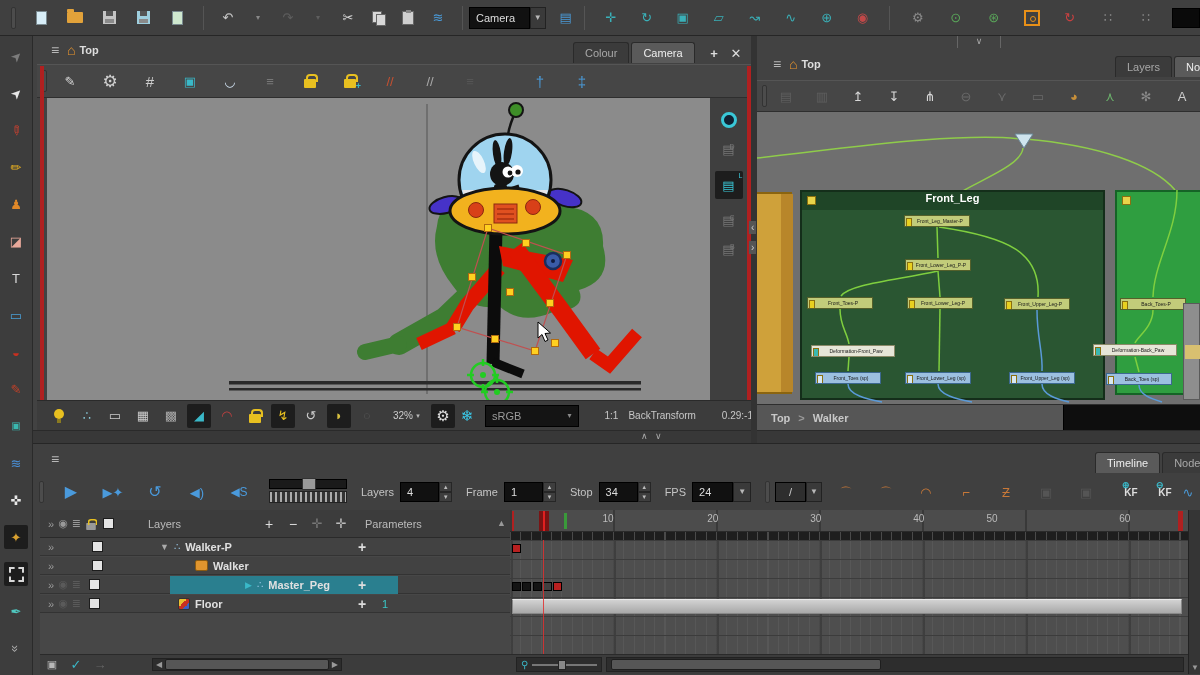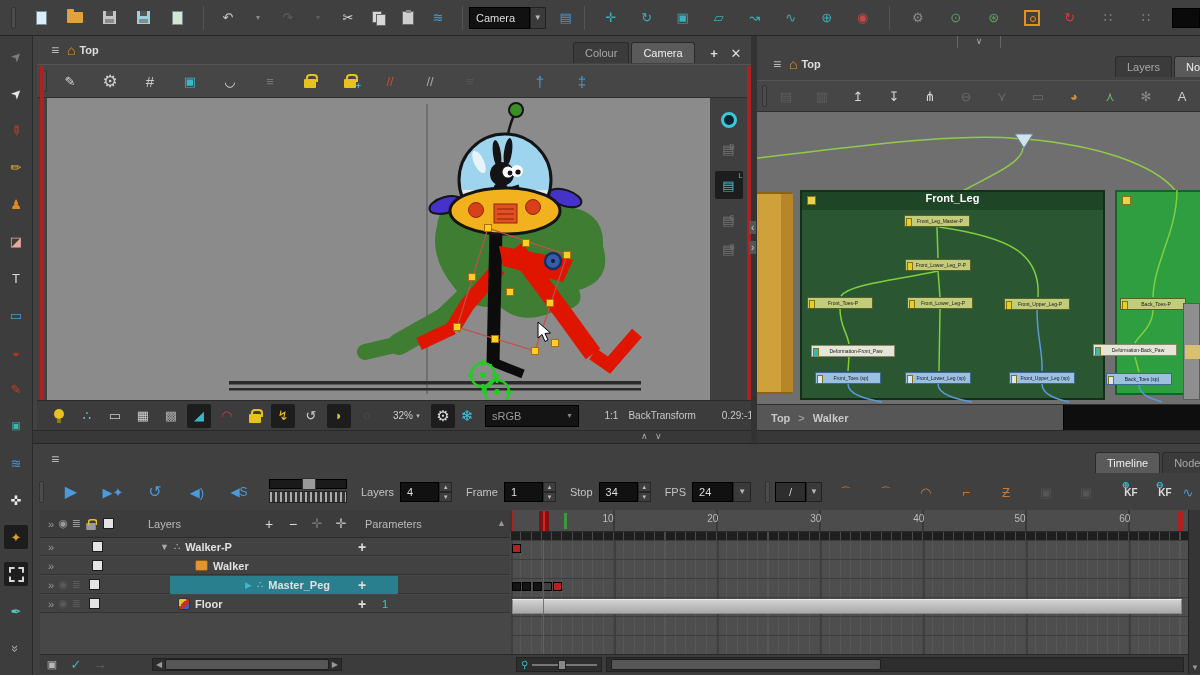--- a/index.html
+++ b/index.html
@@ -742,21 +742,21 @@
         <span style="position:absolute;left:318px;color:#ddd;font-size:14px;font-weight:bold;">+</span>
         <span style="position:absolute;left:342px;color:#3ac8c8;">1</span>
       </div>
     </div>
 
   <div class="abs" id="tl-ruler" style="left:477px;top:66px;width:678px;height:22px;background:#4c4c4c;border-bottom:1px solid #2a2a2a;background-image:repeating-linear-gradient(90deg,rgba(0,0,0,0.25) 0 2px,transparent 2px 103px);">
       <span class="frame-num" style="left: 98px;">10</span>
       <span class="frame-num" style="left: 202.85px;">20</span>
       <span class="frame-num" style="left: 305.85px;">30</span>
       <span class="frame-num" style="left: 408.85px;">40</span>
-      <span class="frame-num" style="left: 510px;">50</span>
+      <span class="frame-num" style="left: 482px;">50</span>
       <span class="frame-num" style="left: 614.85px;">60</span>
       <span class="abs" style="left: 2px; top: 1px; width: 2px; height: 20px; background: rgb(176, 32, 32);"></span>
       <span class="abs" style="left: 28.9px; top: 1px; width: 10px; height: 20px; background: rgb(122, 20, 20);"></span>
       <span class="abs" style="left: 32.9px; top: 1px; width: 2px; height: 20px; background: rgb(224, 32, 32);"></span>
       <span class="abs" style="left: 54px; top: 3px; width: 3px; height: 16px; background: rgb(58, 154, 58);"></span>
       <span class="abs" style="left: 668px; top: 1px; width: 5px; height: 20px; background: rgb(176, 32, 32);"></span>
     </div>
   <div class="abs" style="left:477px;top:88px;width:678px;height:8px;background:#1e1e1e;background-image:repeating-linear-gradient(90deg,#4a4a4a 0 1px,transparent 1px 10.3px);"></div>
 
   <div class="abs" id="frames-grid" style="left:477px;top:96px;width:678px;height:114px;background-color:#4e4e4e;background-image:repeating-linear-gradient(0deg,transparent 0 18px,#3c3c3c 18px 19px),repeating-linear-gradient(90deg,rgba(255,255,255,0.05) 0 1px,transparent 1px 10.3px),repeating-linear-gradient(90deg,rgba(0,0,0,0.2) 0 3px,transparent 3px 103px);overflow:hidden;">

